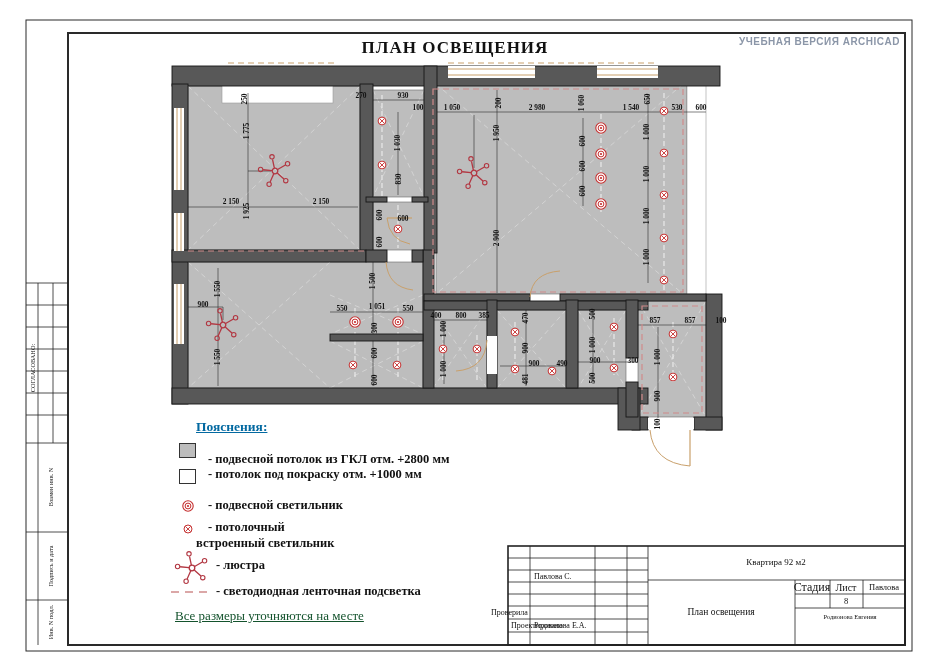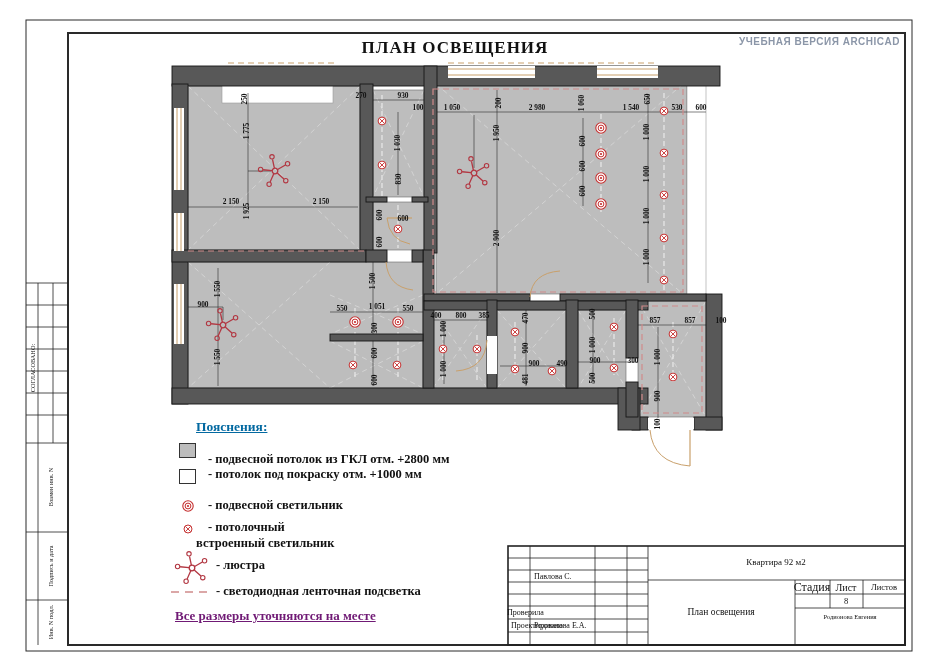--- a/index.html
+++ b/index.html
@@ -4,21 +4,21 @@
 <style>
   html,body{margin:0;padding:0;background:#fff;}
   #page{position:relative;width:940px;height:665px;background:#fff;overflow:hidden;
         font-family:"Liberation Serif",serif;}
   #plan-svg{position:absolute;left:0;top:0;}
   .abs{position:absolute;white-space:nowrap;}
   .title{font-size:17px;font-weight:bold;letter-spacing:1px;color:#111;transform:translateX(-50%);}
   .watermark{font-family:"Liberation Sans",sans-serif;font-size:10px;font-weight:bold;color:#8b96a8;letter-spacing:.5px;}
   .leg-head{font-size:13.5px;font-weight:bold;text-decoration:underline;color:#0369a1;}
   .leg-item{font-size:12.5px;font-weight:bold;color:#111;}
-  .leg-foot{font-size:13px;font-weight:bold;text-decoration:underline;color:#701a75;}
+  .leg-foot{font-size:13px;font-weight:normal;text-decoration:underline;color:#14532d;}
   .swatch{position:absolute;width:15px;height:13px;border:1.3px solid #333;}
   .tb-text{font-size:9px;color:#111;transform:translate(-50%,-50%);text-align:right;}
   .tb-small{font-size:8px;color:#111;}
   .tb-tiny{font-size:6.5px;color:#111;transform:translate(-50%,-50%);}
   .rot{transform:translate(-50%,-50%) rotate(-90deg);}
   .stamp-label{font-size:6.3px;color:#111;}
 </style>
 </head>
 <body>
 
@@ -437,20 +437,20 @@
   <div class="abs leg-item" style="left:208px;top:520px;">- потолочный</div>
   <div class="abs leg-item" style="left:196px;top:536px;">встроенный светильник</div>
   <div class="abs leg-item" style="left:216px;top:558px;">- люстра</div>
   <div class="abs leg-item" style="left:216px;top:584px;">- светодиодная ленточная подсветка</div>
   <div class="abs leg-foot" style="left:175px;top:608px;">Все размеры уточняются на месте</div>
 
   <div class="abs tb-text" style="left:776px;top:562px;">Квартира 92 м2</div>
   <div class="abs tb-text" style="left:721px;top:612px;font-size:9.5px;">План освещения</div>
   <div class="abs tb-text" style="left:812px;top:587px;font-size:12px;">Стадия</div>
   <div class="abs tb-text" style="left:846px;top:587px;font-size:10px;">Лист</div>
-  <div class="abs tb-text" style="left:884px;top:587px;font-size:8.5px;">Листов</div>
+  <div class="abs tb-text" style="left:884px;top:587px;font-size:8.5px;">Павлова</div>
   <div class="abs tb-text" style="left:846px;top:601px;font-size:8.5px;">8</div>
   <div class="abs tb-tiny" style="left:850px;top:616px;">Родионова Евгения</div>
-  <div class="abs tb-small" style="left:507px;top:608px;">Проверила</div>
+  <div class="abs tb-small" style="left:491px;top:608px;">Проверила</div>
   <div class="abs tb-small" style="left:534px;top:572px;">Павлова С.</div>
   <div class="abs tb-small" style="left:511px;top:621px;">Проектировала</div>
   <div class="abs tb-small" style="left:534px;top:621px;">Родионова Е.А.</div>
 </div>
 
 </body></html>

